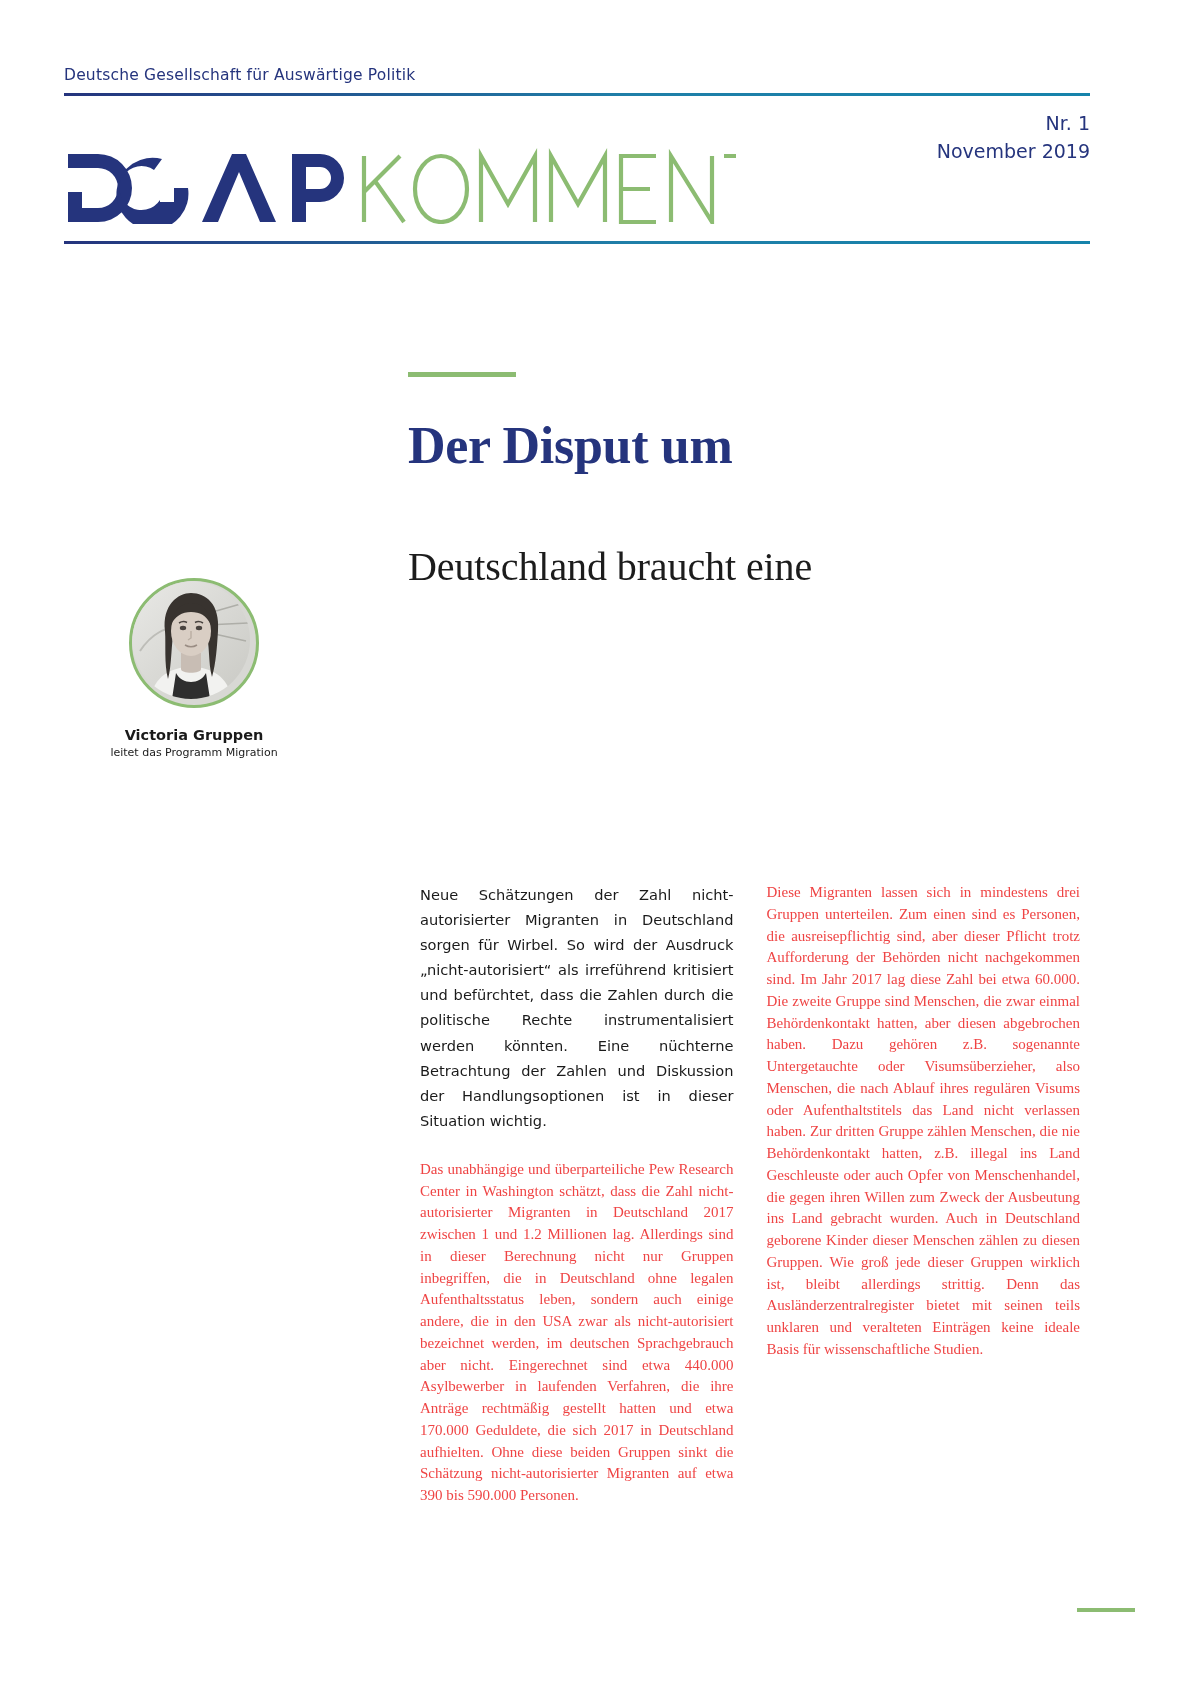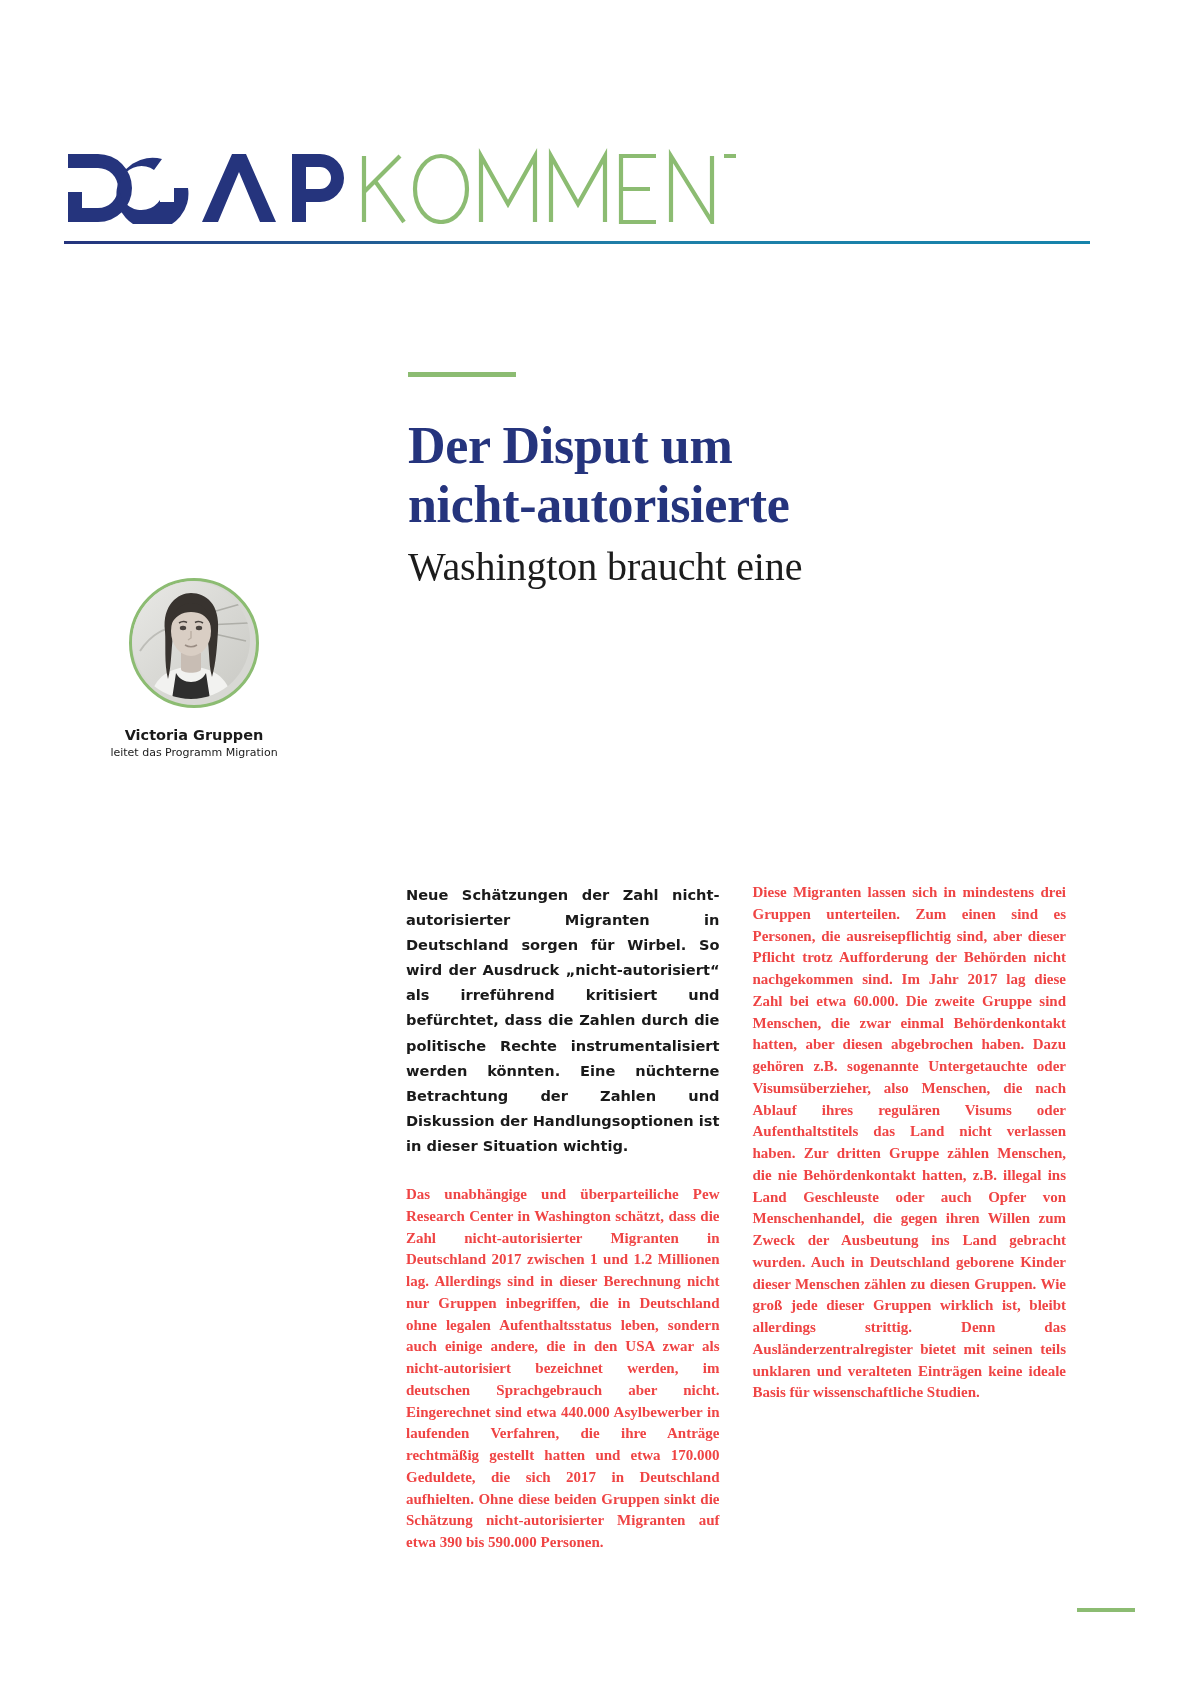--- a/index.html
+++ b/index.html
@@ -137,26 +137,25 @@
     font-family: "DejaVu Sans", sans-serif;
     font-size: 11px;
     color: #1a1a1a;
     line-height: 1.35;
     white-space: nowrap;
   }
 
   
   .body-area {
     position: absolute;
-    left: 406px;
+    left: 420px;
     top: 882px;
     width: 660px;
     display: flex;
     gap: 33px;
-    font-weight: bold;
   }
   .col {
     width: 314px;
   }
   .lead-par {
     font-family: "DejaVu Sans", sans-serif;
     font-size: 14.6px;
     line-height: 1.72;
     text-align: justify;
     color: #1a1a1a;
@@ -180,20 +179,28 @@
     width: 58px;
     height: 4px;
     background: #8cbc72;
   }
 </style>
 </head>
 <body>
 
 <div class="page">
 
+  <div class="masthead">
+    <div class="org-line">Deutsche Gesellschaft für Auswärtige Politik</div>
+    <div class="rule-top"></div>
+    <div class="issue-block">
+      <div>Nr. 1</div>
+      <div>November 2019</div>
+    </div>
+  </div>
 
   <div class="logo-wrap">
     <svg class="logo-svg" width="672" height="76" viewBox="0 0 672 76" aria-hidden="true">
 
       <path d="M4 6 h30 a34 34 0 0 1 0 68 H4 V44 h14 v16 h16 a20 20 0 0 0 0 -40 H4 Z" fill="#25347d"></path>
 
       <path d="M110 40 v14 h-14 v-2 a22 22 0 1 1 -6 -30 l8 -11 a36 36 0 1 0 26 29 z" fill="#25347d"></path>
 
       <path d="M168 6 h14 l30 68 h-16 l-21 -50 l-21 50 h-16 z" fill="#25347d"></path>
 
@@ -220,24 +227,24 @@
         <path d="M784 74 V8 H806 A18 18 0 0 1 806 44 H784 M806 44 L826 74"></path>
       </g>
     </svg>
   </div>
   <div class="rule-logo"></div>
 
   <div class="title-col">
     <div class="title-dash"></div>
     <h1 class="doc-title">
       <span>Der Disput um</span><br>
-      <span>nicht-autorisierte</span><br>
+      <br>
     </h1>
     <h2 class="doc-subtitle">
-      <span>Washington braucht eine</span><br>
+      <span>Deutschland braucht eine</span><br>
     </h2>
   </div>
 
   <div class="author-block">
     <div class="avatar">
       <svg width="118" height="118" viewBox="0 0 118 118" aria-hidden="true">
         <defs>
           <clipPath id="circclip">
               <circle cx="59" cy="59" r="59"></circle>
             </clipPath>

